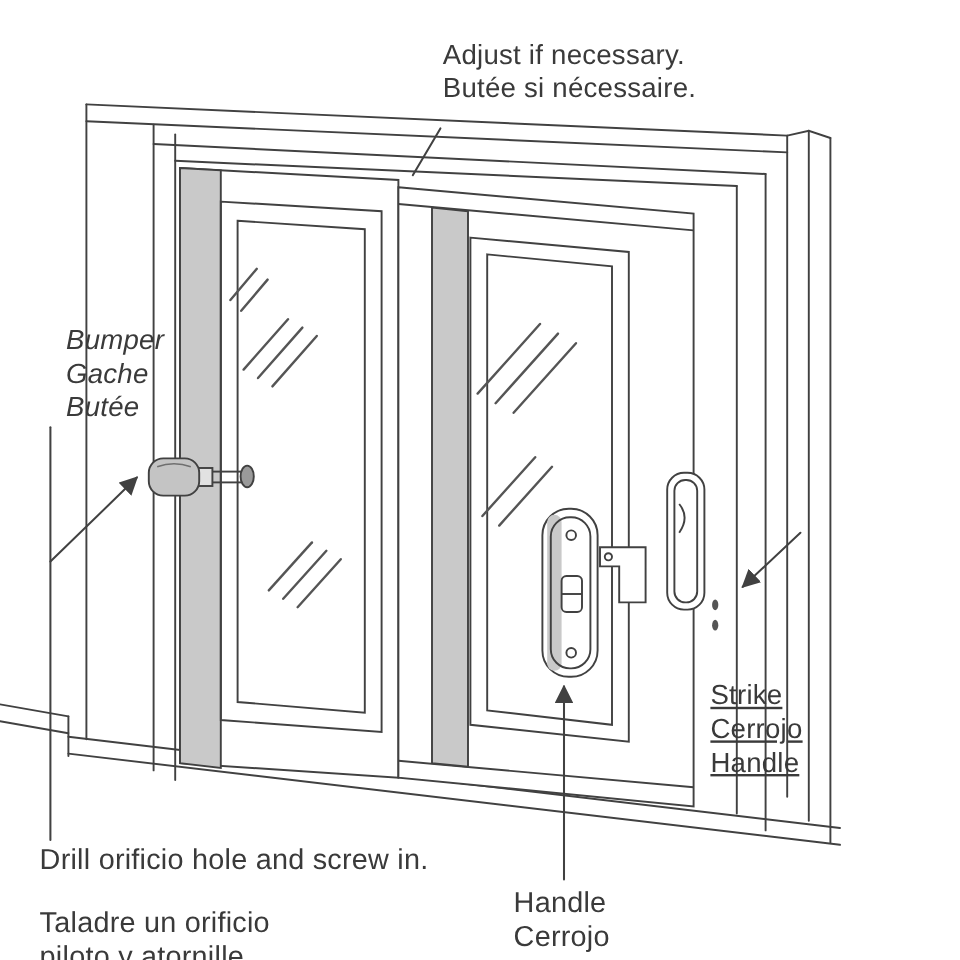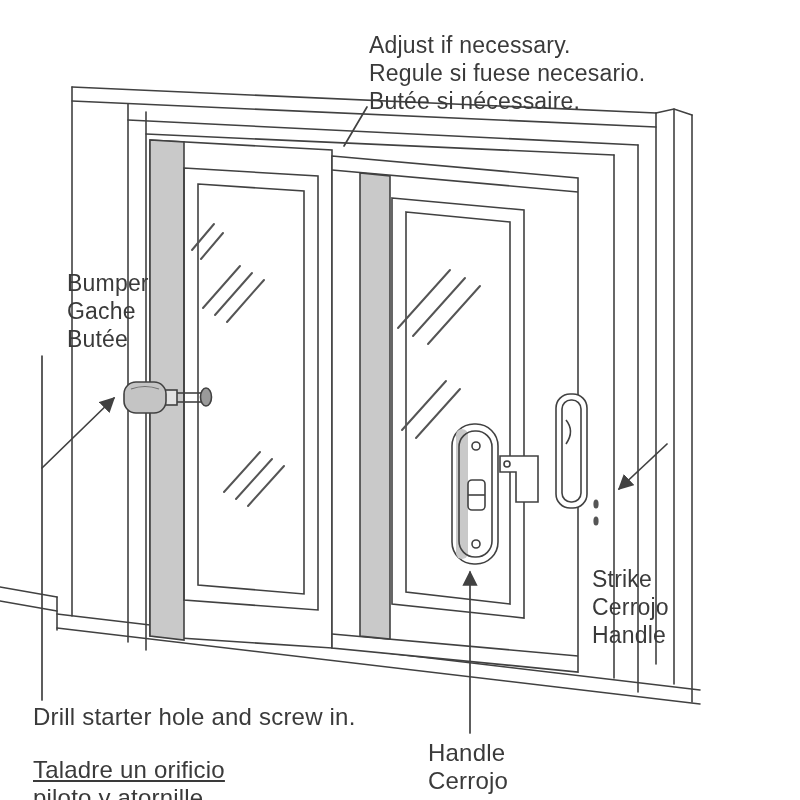--- a/index.html
+++ b/index.html
@@ -5,21 +5,21 @@
   html,body{margin:0;padding:0;background:#ffffff;}
   .page{
     position:relative;width:712px;height:800px;overflow:hidden;
     background:#ffffff;color:#3a3a3a;
     font-family:"Liberation Sans",sans-serif;
   }
   svg.art{position:absolute;left:0;top:0;}
   .label{position:absolute;font-size:23px;line-height:28px;letter-spacing:.2px;white-space:nowrap;}
   .label div{white-space:nowrap;}
   .label.big{font-size:24px;}
-  .drill-gap{margin-top:25px;text-decoration:underline;}
+  .drill-gap{margin-top:25px;}
 </style>
 </head>
 <body>
 
 <div class="page">
 
   <svg class="art" width="800" height="800" viewBox="0 0 800 800">
     <defs>
       <marker id="ah" viewBox="0 0 10 10" refX="9" refY="5" markerWidth="9" markerHeight="9" orient="auto">
         <path d="M0,0 L10,5 L0,10 z" fill="#414141"></path>
@@ -118,40 +118,39 @@
       <line x1="42" y1="356" x2="42" y2="700"></line>
       <line x1="42" y1="468" x2="114" y2="398" marker-end="url(#ah)"></line>
       <line x1="470" y1="733" x2="470" y2="572" marker-end="url(#ah)"></line>
       <line x1="667" y1="444" x2="619" y2="489" marker-end="url(#ah)"></line>
       <line x1="367" y1="107" x2="344" y2="146"></line>
     </g>
   </svg>
 
   <div class="label" style="left:369px;top:31px;">
     <div>Adjust if necessary.</div>
-    <div>Regule si fuese necesario.</div>
     <div>Butée si nécessaire.</div>
   </div>
 
-  <div class="label" style="left:67px;top:269px;">
+  <div class="label" style="left:55px;top:269px;font-style:italic;">
     <div>Bumper</div>
     <div>Gache</div>
     <div>Butée</div>
   </div>
 
   <div class="label big" style="left:33px;top:703px;">
-    <div>Drill starter hole and screw in.</div>
+    <div>Drill orificio hole and screw in.</div>
     <div class="drill-gap">Taladre un orificio</div>
     <div>piloto y atornille.</div>
   </div>
 
   <div class="label big" style="left:428px;top:739px;">
     <div>Handle</div>
     <div>Cerrojo</div>
   </div>
 
-  <div class="label" style="left:592px;top:565px;">
+  <div class="label" style="left:592px;top:565px;text-decoration:underline;">
     <div>Strike</div>
     <div>Cerrojo</div>
     <div>Handle</div>
   </div>
 
 </div>
 
 </body></html>

